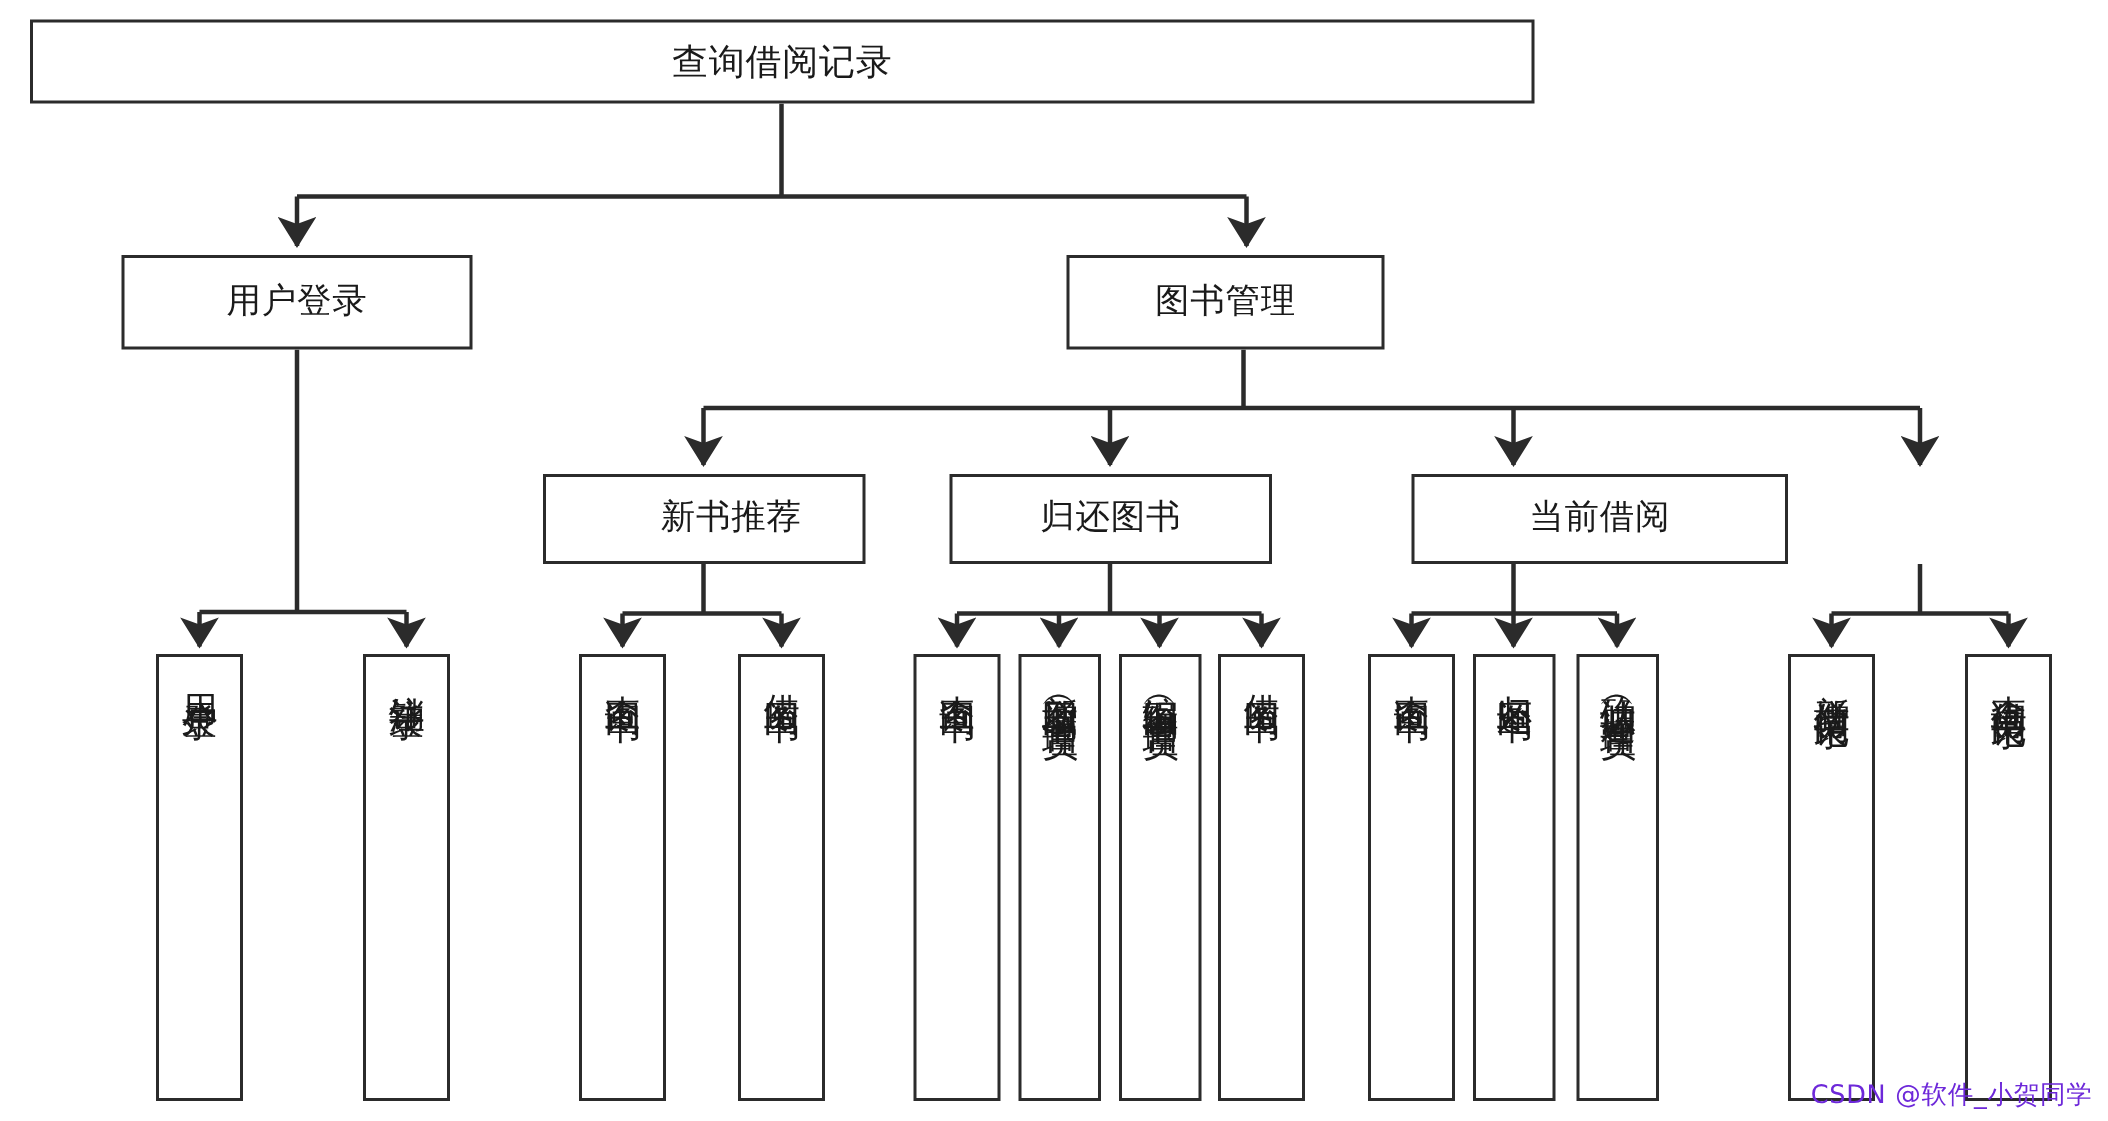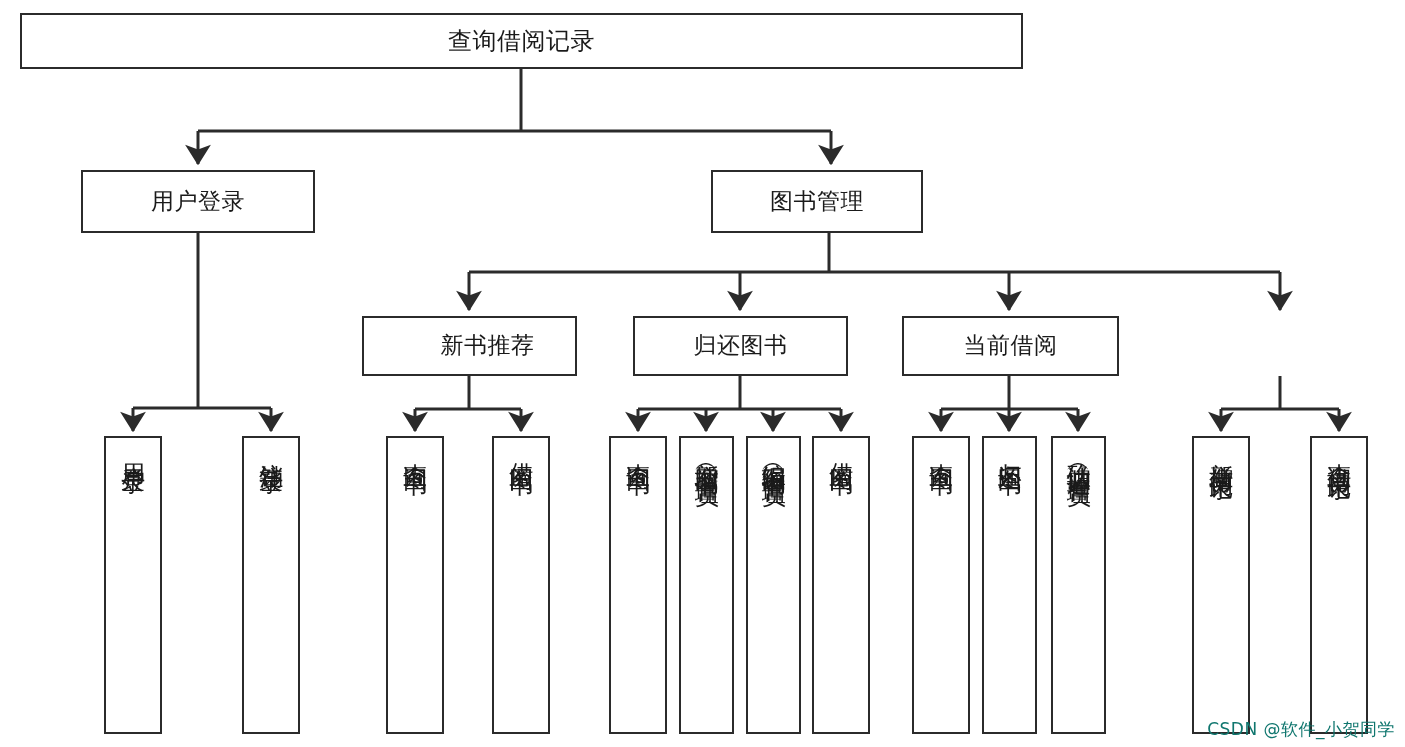--- a/index.html
+++ b/index.html
@@ -59,21 +59,21 @@
     top: 0;
     width: 1405px;
     height: 747px;
     pointer-events: none;
   }
   #watermark {
     position: absolute;
     right: 10px;
     bottom: 6px;
     font-size: 17px;
-    color: #0f766e;
+    color: #6d28d9;
     letter-spacing: 0.5px;
     white-space: nowrap;
   }
 </style>
 </head>
 <body>
 
 <div id="canvas">
 
   <svg id="edges" viewBox="0 0 1405 747">
@@ -139,21 +139,21 @@
   </div>
 
   <div class="node horizontal" style="left:362px; top:316px; width:215px; height:60px;padding-left:36px;">
     <span class="label">新书推荐</span>
   </div>
 
   <div class="node horizontal" style="left:633px; top:316px; width:215px; height:60px;">
     <span class="label">归还图书</span>
   </div>
 
-  <div class="node horizontal" style="left:902px; top:316px; width:217px; height:60px;">
+  <div class="node horizontal" style="left:941px; top:316px; width:251px; height:60px;">
     <span class="label">当前借阅</span>
   </div>
 
 
   <div class="node vertical" style="left:104px; top:436px; width:58px; height:298px;">
     <span class="label">用户登录</span>
   </div>
 
   <div class="node vertical" style="left:242px; top:436px; width:58px; height:298px;">
     <span class="label">注销登录</span>

